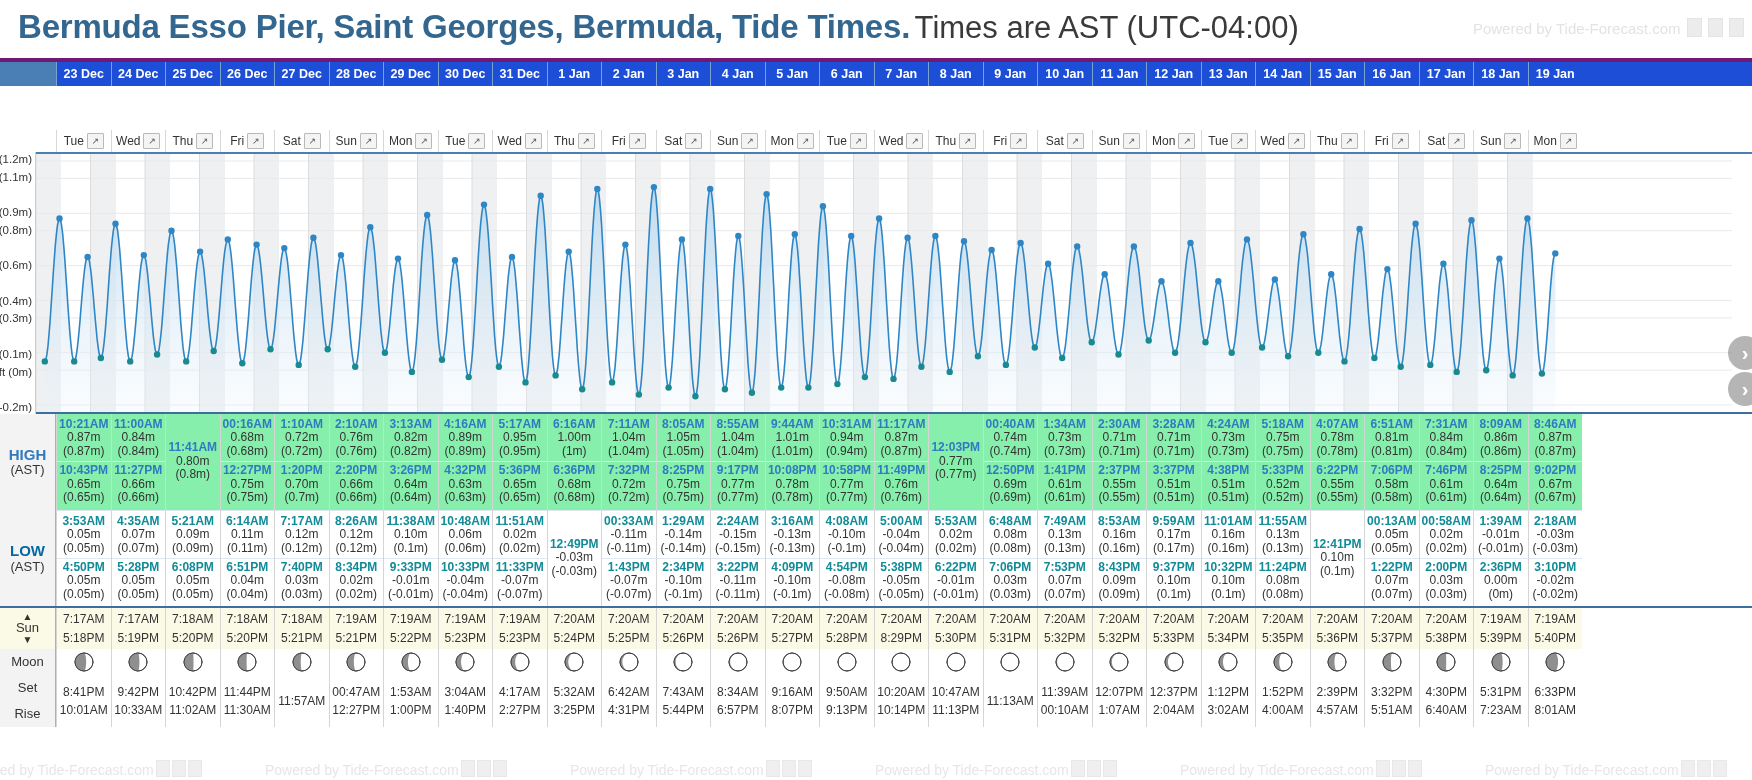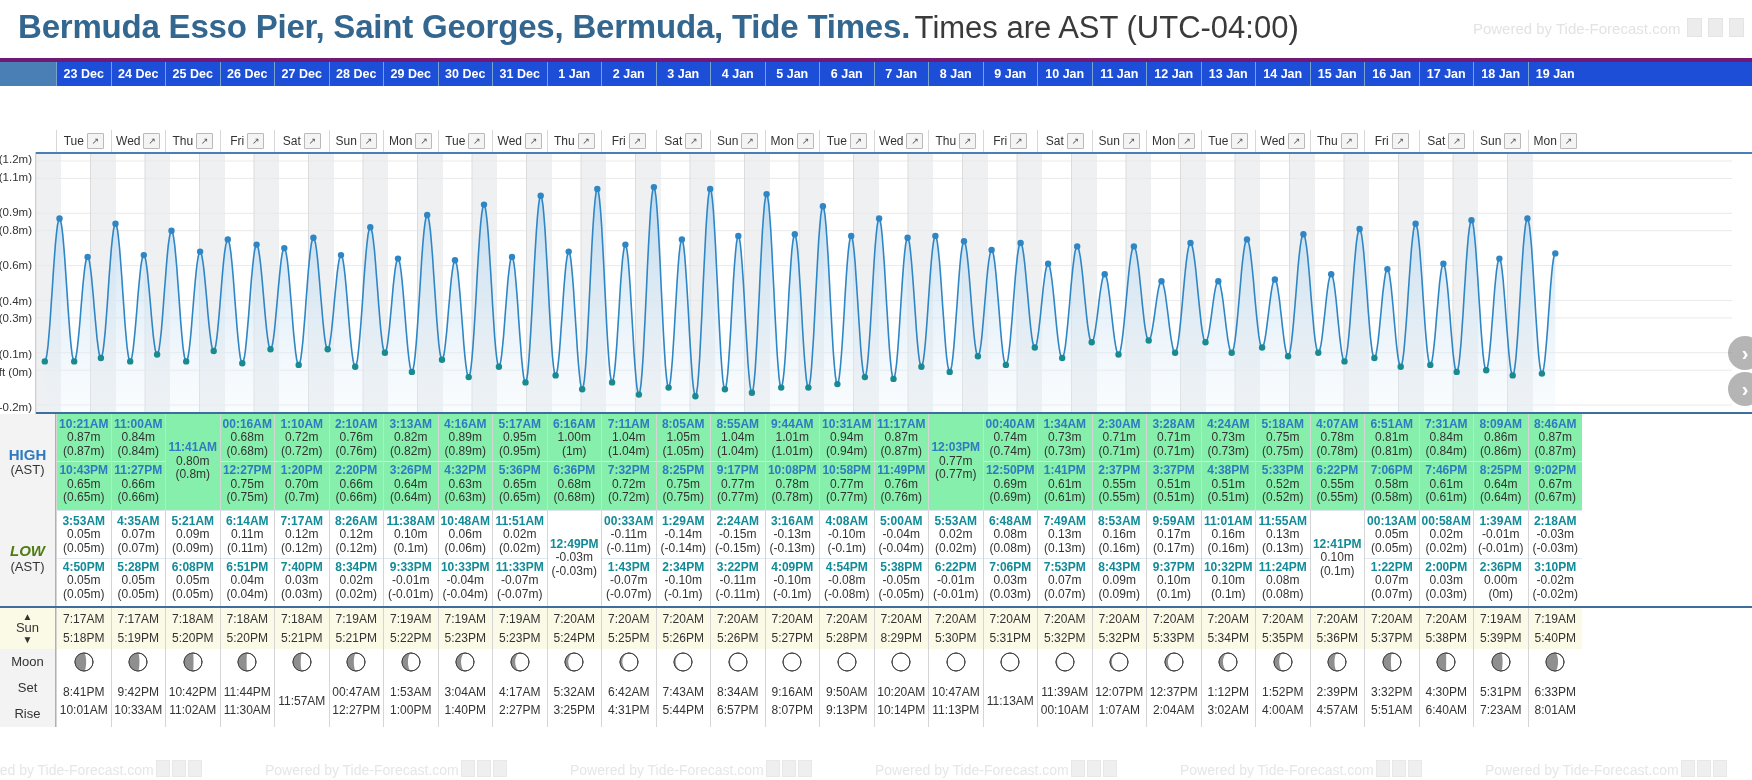--- a/index.html
+++ b/index.html
@@ -73,21 +73,21 @@
   
   .trow{display:flex;}
   .rowlabel{
     width:56px;box-sizing:border-box;background:#f3f3f3;
     border-right:1px solid #9fb4c8;
     display:flex;flex-direction:column;align-items:center;justify-content:center;
     font-size:13px;color:#333;text-align:center;line-height:1.15;
   }
   .rowlabel .big{font-size:15px;font-weight:bold;}
   .hi .big{color:#2f7ac0;}
-  .lo .big{color:#4d7c0f;font-style:italic;}
+  .lo .big{color:#0369a1;}
   .cells{display:flex;flex:1;}
   .cell{
     width:54.5px;box-sizing:border-box;border-left:1px solid #d5d5d5;
     display:flex;flex-direction:column;align-items:center;justify-content:center;
     padding:2px 0;
   }
   .tide-block{
     width:100%;box-sizing:border-box;text-align:center;
     padding:2px 0 3px;line-height:1.12;
   }

